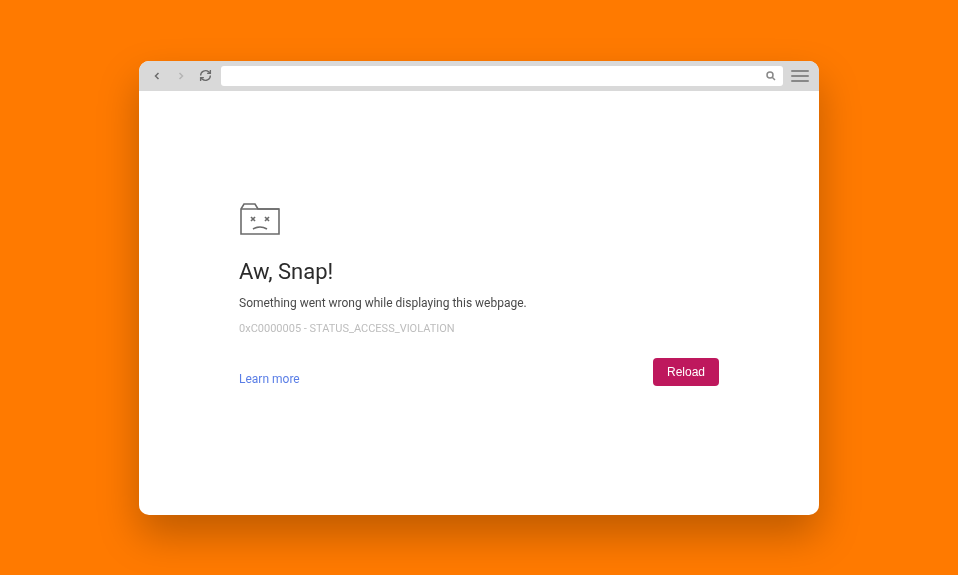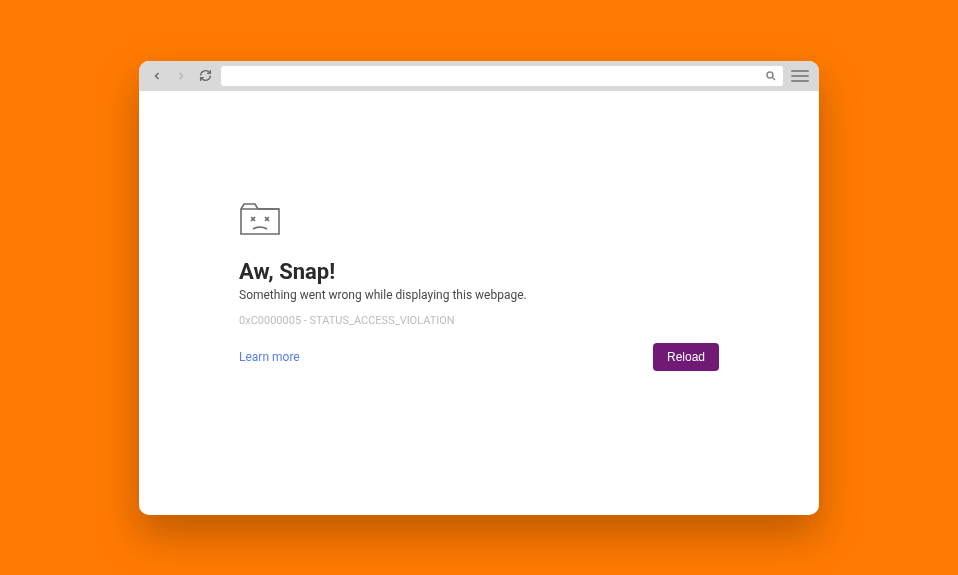--- a/index.html
+++ b/index.html
@@ -80,47 +80,47 @@
   .content {
     flex: 1;
     padding: 110px 100px 0 100px;
     position: relative;
   }
   .error-icon {
     margin-bottom: 18px;
   }
   .error-title {
     font-size: 22px;
-    font-weight: 700;
+    font-weight: 400;
     color: #2b2b2b;
-    margin-bottom: 4px;
+    margin-bottom: 12px;
   }
   .error-msg {
     font-size: 12px;
     color: #4a4a4a;
     margin-bottom: 12px;
   }
   .error-code {
     font-size: 11px;
     color: #bdbdbd;
-    margin-bottom: 16px;
+    margin-bottom: 23px;
   }
   .bottom-row {
     display: flex;
-    align-items: center;
+    align-items: flex-end;
     justify-content: space-between;
     gap: 6px;
   }
   .learn-link {
     font-size: 12px;
     color: #5a7ee6;
     cursor: pointer;
   }
   .reload-btn {
-    background: #701a75;
+    background: #be185d;
     color: #fff;
     border: none;
     border-radius: 4px;
     padding: 7px 14px;
     font-size: 12px;
     cursor: pointer;
   }
 </style>
 </head>
 <body>

